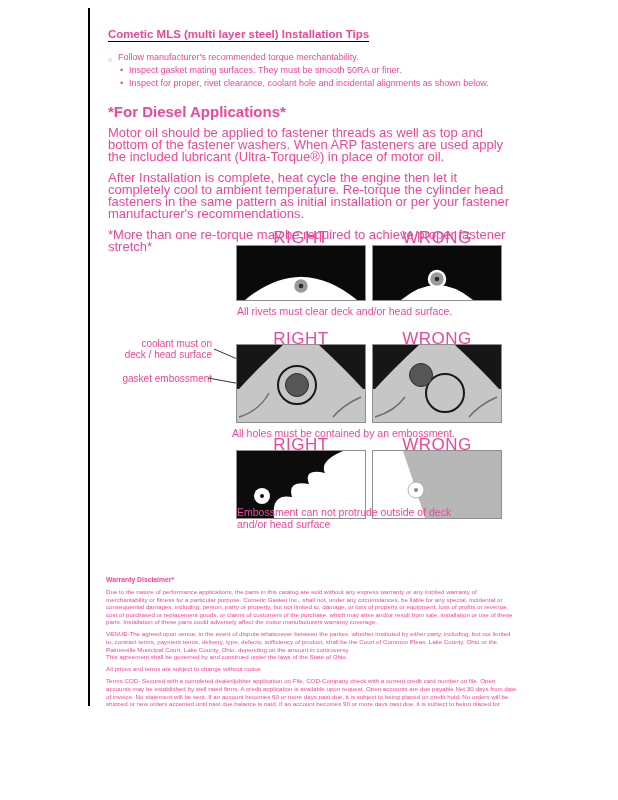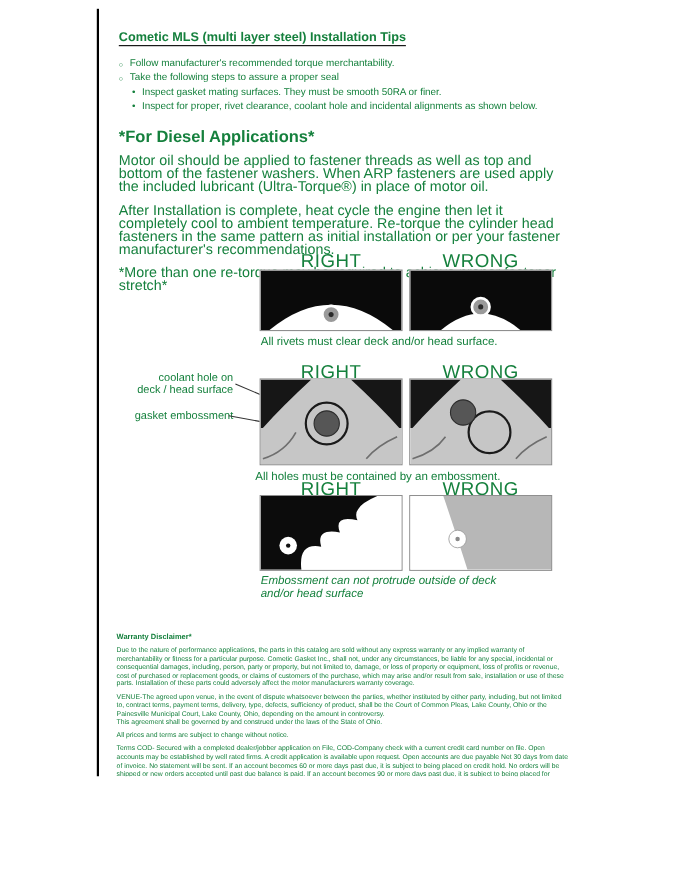--- a/index.html
+++ b/index.html
@@ -1,19 +1,19 @@
 <!DOCTYPE html>
 <html><head>
 <meta charset="utf-8">
 <style>
   * { margin:0; padding:0; box-sizing:border-box; }
   html,body { background:#ffffff; }
   .page {
     position:relative; width:618px; height:706px; background:#fff;
-    font-family:"Liberation Sans", sans-serif; color:#15803d; overflow:hidden;
+    font-family:"Liberation Sans", sans-serif; color:#ec4899; overflow:hidden;
   }
   .spine { position:absolute; left:88px; top:8px; width:2px; height:786px; background:#000; }
 
   .content { position:absolute; left:108px; top:24px; width:416px; }
   .title {
     display:inline-block; font-size:11.5px; font-weight:bold;
     border-bottom:1.2px solid #000; padding-bottom:1px; margin-bottom:9px;
   }
   .bullet { position:relative; padding-left:10px; font-size:9px; line-height:13px; }
   .bullet::before { content:"○"; position:absolute; left:0; top:2px; font-size:6.5px; }
@@ -41,21 +41,20 @@
 <body>
 
 <div class="page">
   <div class="spine"></div>
 
   <div class="content">
     <div class="title">Cometic MLS (multi layer steel) Installation Tips</div>
 
     <div>
       <div class="bullet">Follow manufacturer's recommended torque merchantability.</div>
-      <div class="bullet">Take the following steps to assure a proper seal</div>
       <div class="subbullet">Inspect gasket mating surfaces.  They must be smooth 50RA or finer.</div>
       <div class="subbullet">Inspect for proper, rivet clearance, coolant hole and incidental alignments as shown below.</div>
     </div>
 
     <div class="diesel-h">*For Diesel Applications*</div>
     <div class="para">Motor oil should be applied to fastener threads as well as top and bottom of the fastener washers. When ARP fasteners are used apply the included lubricant (Ultra-Torque®) in place of motor oil.</div>
     <div class="para">After Installation is complete, heat cycle the engine then let it completely cool to ambient temperature. Re-torque the cylinder head fasteners in the same pattern as initial installation or per your fastener manufacturer's recommendations.</div>
     <div class="note">*More than one re-torque may be required to achieve proper fastener stretch*</div>
   </div>
 
@@ -79,21 +78,21 @@
         <circle cx="64" cy="33" r="8" fill="#9a9a9a" stroke="#ffffff" stroke-width="2.5"></circle>
         <circle cx="64" cy="33" r="2.3" fill="#2a2a2a"></circle>
       </svg>
     </div>
     <div class="caption" style="left:129px; top:77px;text-align:center;">All rivets must clear deck and/or head surface.</div>
 
     <div class="dg-label" style="left:128px; top:101px;">RIGHT</div>
     <div class="dg-label" style="left:264px; top:101px;">WRONG</div>
 
     <div class="side-label" style="left:0; top:110px; width:104px;">
-      <span style="display:block;">coolant hole on</span>
+      <span style="display:block;">coolant must on</span>
       <span style="display:block;">deck / head surface</span>
     </div>
     <div class="side-label" style="left:6px; top:145px; width:98px;">gasket embossment</div>
 
     <svg class="pointer-svg" width="400" height="322">
       <line x1="106" y1="121" x2="171" y2="149" stroke="#333" stroke-width="1"></line>
       <line x1="100" y1="150" x2="171" y2="163" stroke="#333" stroke-width="1"></line>
     </svg>
 
     <div class="panel" style="left:128px; top:116px; height:79px;">
@@ -132,21 +131,21 @@
       </svg>
     </div>
     <div class="panel" style="left:264px; top:222px; height:69px;">
       <svg width="128" height="67" viewBox="0 0 128 67">
         <rect width="128" height="67" fill="#ffffff"></rect>
         <path d="M30,0 H128 V67 H52 Q41,32 30,0 Z" fill="#b7b7b7"></path>
         <circle cx="43" cy="39" r="8" fill="#ffffff" stroke="#999999" stroke-width="0.75"></circle>
         <circle cx="43" cy="39" r="2" fill="#8a8a8a"></circle>
       </svg>
     </div>
-    <div class="caption" style="left:129px; top:294px; width:236px;font-style:italic;">Embossment can not protrude outside of deck and/or head surface</div>
+    <div class="caption" style="left:129px; top:278px; width:236px;">Embossment can not protrude outside of deck and/or head surface</div>
   </div>
 
   <div class="disclaimer">
     <div class="disc-h">Warranty Disclaimer*</div>
     <p>Due to the nature of performance applications, the parts in this catalog are sold without any express warranty or any implied warranty of merchantability or fitness for a particular purpose.  Cometic Gasket Inc., shall not, under any circumstances, be liable for any special, incidental or consequential damages, including, person, party or property, but not limited to, damage, or loss of property or equipment, loss of profits or revenue, cost of purchased or replacement goods, or claims of customers of the purchase, which may arise and/or result from sale, installation or use of these parts.  Installation of these parts could adversely affect the motor manufacturers warranty coverage.</p>
     <p>VENUE-The agreed upon venue, in the event of dispute whatsoever between the parties, whether instituted by either party, including, but not limited to, contract terms, payment terms, delivery, type, defects, sufficiency of product, shall be the Court of Common Pleas, Lake County, Ohio or the Painesville Municipal Court, Lake County, Ohio, depending on the amount in controversy.
 This agreement shall be governed by and construed under the laws of the State of Ohio.</p>
     <p>All prices and terms are subject to change without notice.</p>
     <p>Terms COD- Secured with a completed dealer/jobber application on File, COD-Company check with a current credit card number on file.  Open accounts may be established by well rated firms.  A credit application is available upon request.  Open accounts are due payable Net 30 days from date of invoice.  No statement will be sent.  If an account becomes 60 or more days past due, it is subject to being placed on credit hold.  No orders will be shipped or new orders accepted until past due balance is paid.  If an account becomes 90 or more days past due, it is subject to being placed for collections.  All costs of collection are the responsibility of the customer, including attorney fees, court costs, and other expenses of litigation.</p>
     <p>Returns- Authorized (RGA) must be obtained in advance on all returns.  A packing slip or invoice number must accompany the merchandise.  No returns after 30 days from invoice date.  All returns are subject to a 25% restocking charge.  All custom designed and custom manufactured gaskets are non-returnable.</p>

